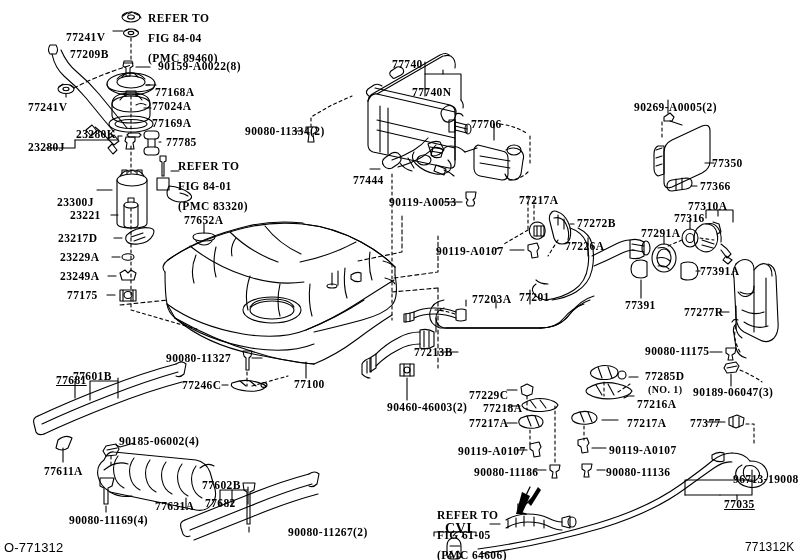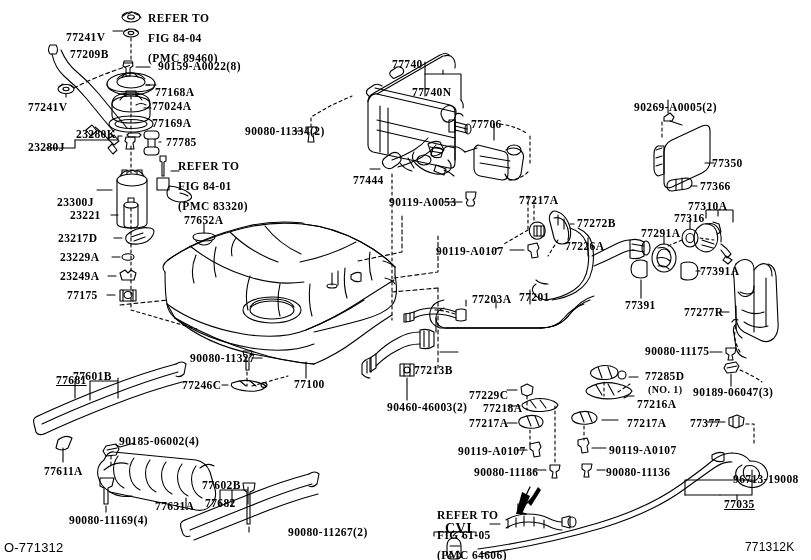--- a/index.html
+++ b/index.html
@@ -621,21 +621,21 @@
 FIG 84-01
 (PMC 83320)</div>
   <div class="lbl" style="left:57px;top:196px;">23300J</div>
   <div class="lbl" style="left:70px;top:209px;">23221</div>
   <div class="lbl" style="left:58px;top:232px;">23217D</div>
   <div class="lbl" style="left:60px;top:251px;">23229A</div>
   <div class="lbl" style="left:60px;top:270px;">23249A</div>
   <div class="lbl" style="left:67px;top:289px;">77175</div>
   <div class="lbl" style="left:184px;top:214px;">77652A</div>
   <div class="lbl" style="left:294px;top:378px;">77100</div>
-  <div class="lbl" style="left:166px;top:352px;margin-left:24px;">90080-11327</div>
+  <div class="lbl" style="left:166px;top:352px;">90080-11327</div>
   <div class="lbl" style="left:182px;top:379px;">77246C</div>
   <div class="lbl" style="left:392px;top:58px;">77740</div>
   <div class="lbl" style="left:412px;top:86px;">77740N</div>
   <div class="lbl" style="left:245px;top:125px;">90080-11334(2)</div>
   <div class="lbl" style="left:471px;top:118px;text-align:right;">77706</div>
   <div class="lbl" style="left:353px;top:163px;margin-top:11px;">77444</div>
   <div class="lbl" style="left:389px;top:196px;">90119-A0053</div>
   <div class="lbl" style="left:634px;top:101px;">90269-A0005(2)</div>
   <div class="lbl" style="left:712px;top:157px;">77350</div>
   <div class="lbl" style="left:700px;top:180px;">77366</div>
@@ -644,21 +644,21 @@
   <div class="lbl" style="left:641px;top:227px;">77291A</div>
   <div class="lbl" style="left:519px;top:194px;">77217A</div>
   <div class="lbl" style="left:577px;top:217px;">77272B</div>
   <div class="lbl" style="left:565px;top:240px;">77226A</div>
   <div class="lbl" style="left:700px;top:265px;">77391A</div>
   <div class="lbl" style="left:625px;top:299px;">77391</div>
   <div class="lbl" style="left:684px;top:306px;">77277R</div>
   <div class="lbl" style="left:436px;top:245px;">90119-A0107</div>
   <div class="lbl" style="left:472px;top:293px;">77203A</div>
   <div class="lbl" style="left:519px;top:291px;">77201</div>
-  <div class="lbl" style="left:414px;top:364px;">77213B</div>
+  <div class="lbl" style="left:414px;top:346px;">77213B</div>
   <div class="lbl" style="left:387px;top:401px;">90460-46003(2)</div>
   <div class="lbl" style="left:469px;top:389px;">77229C</div>
   <div class="lbl" style="left:483px;top:402px;">77218A</div>
   <div class="lbl" style="left:469px;top:417px;">77217A</div>
   <div class="lbl" style="left:458px;top:445px;">90119-A0107</div>
   <div class="lbl" style="left:474px;top:466px;">90080-11186</div>
   <div class="lbl" style="left:645px;top:370px;">77285D</div>
   <div class="lbl small" style="left:648px;top:383px;">(NO. 1)</div>
   <div class="lbl" style="left:637px;top:398px;">77216A</div>
   <div class="lbl" style="left:627px;top:417px;">77217A</div>

